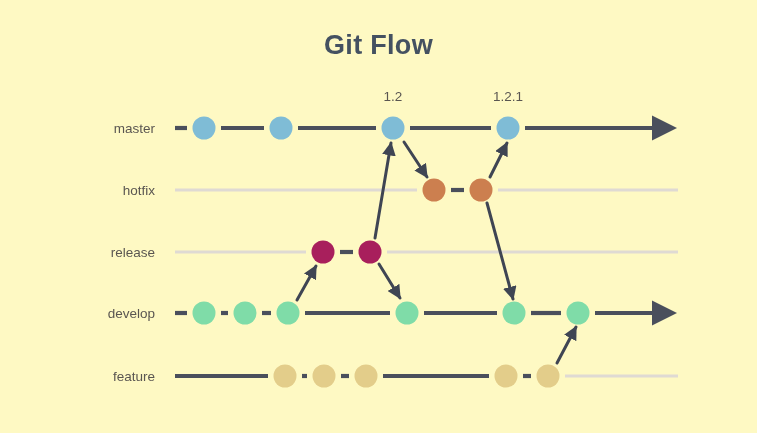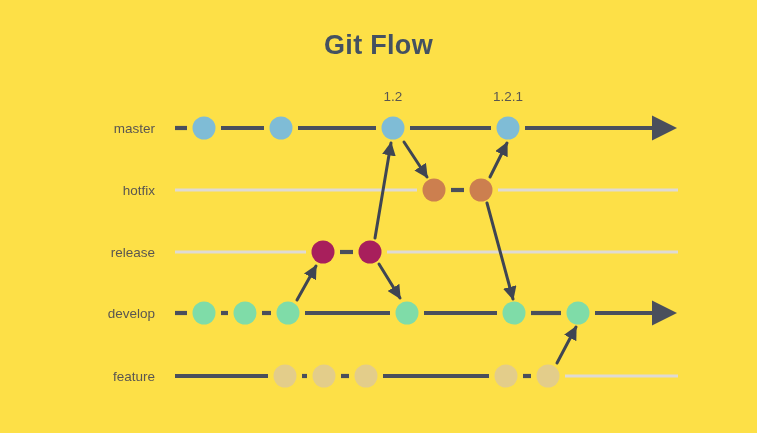--- a/index.html
+++ b/index.html
@@ -7,21 +7,21 @@
     padding: 0;
     background: #fdf3ec;
   }
   body {
     font-family: "Liberation Sans", sans-serif;
   }
   #stage {
     position: relative;
     width: 757px;
     height: 433px;
-    background: #fde047;
+    background: #fef9c3;
     overflow: hidden;
   }
   #diagram-title {
     position: absolute;
     left: 0;
     top: 30px;
     width: 757px;
     text-align: center;
     font-size: 27px;
     font-weight: bold;

